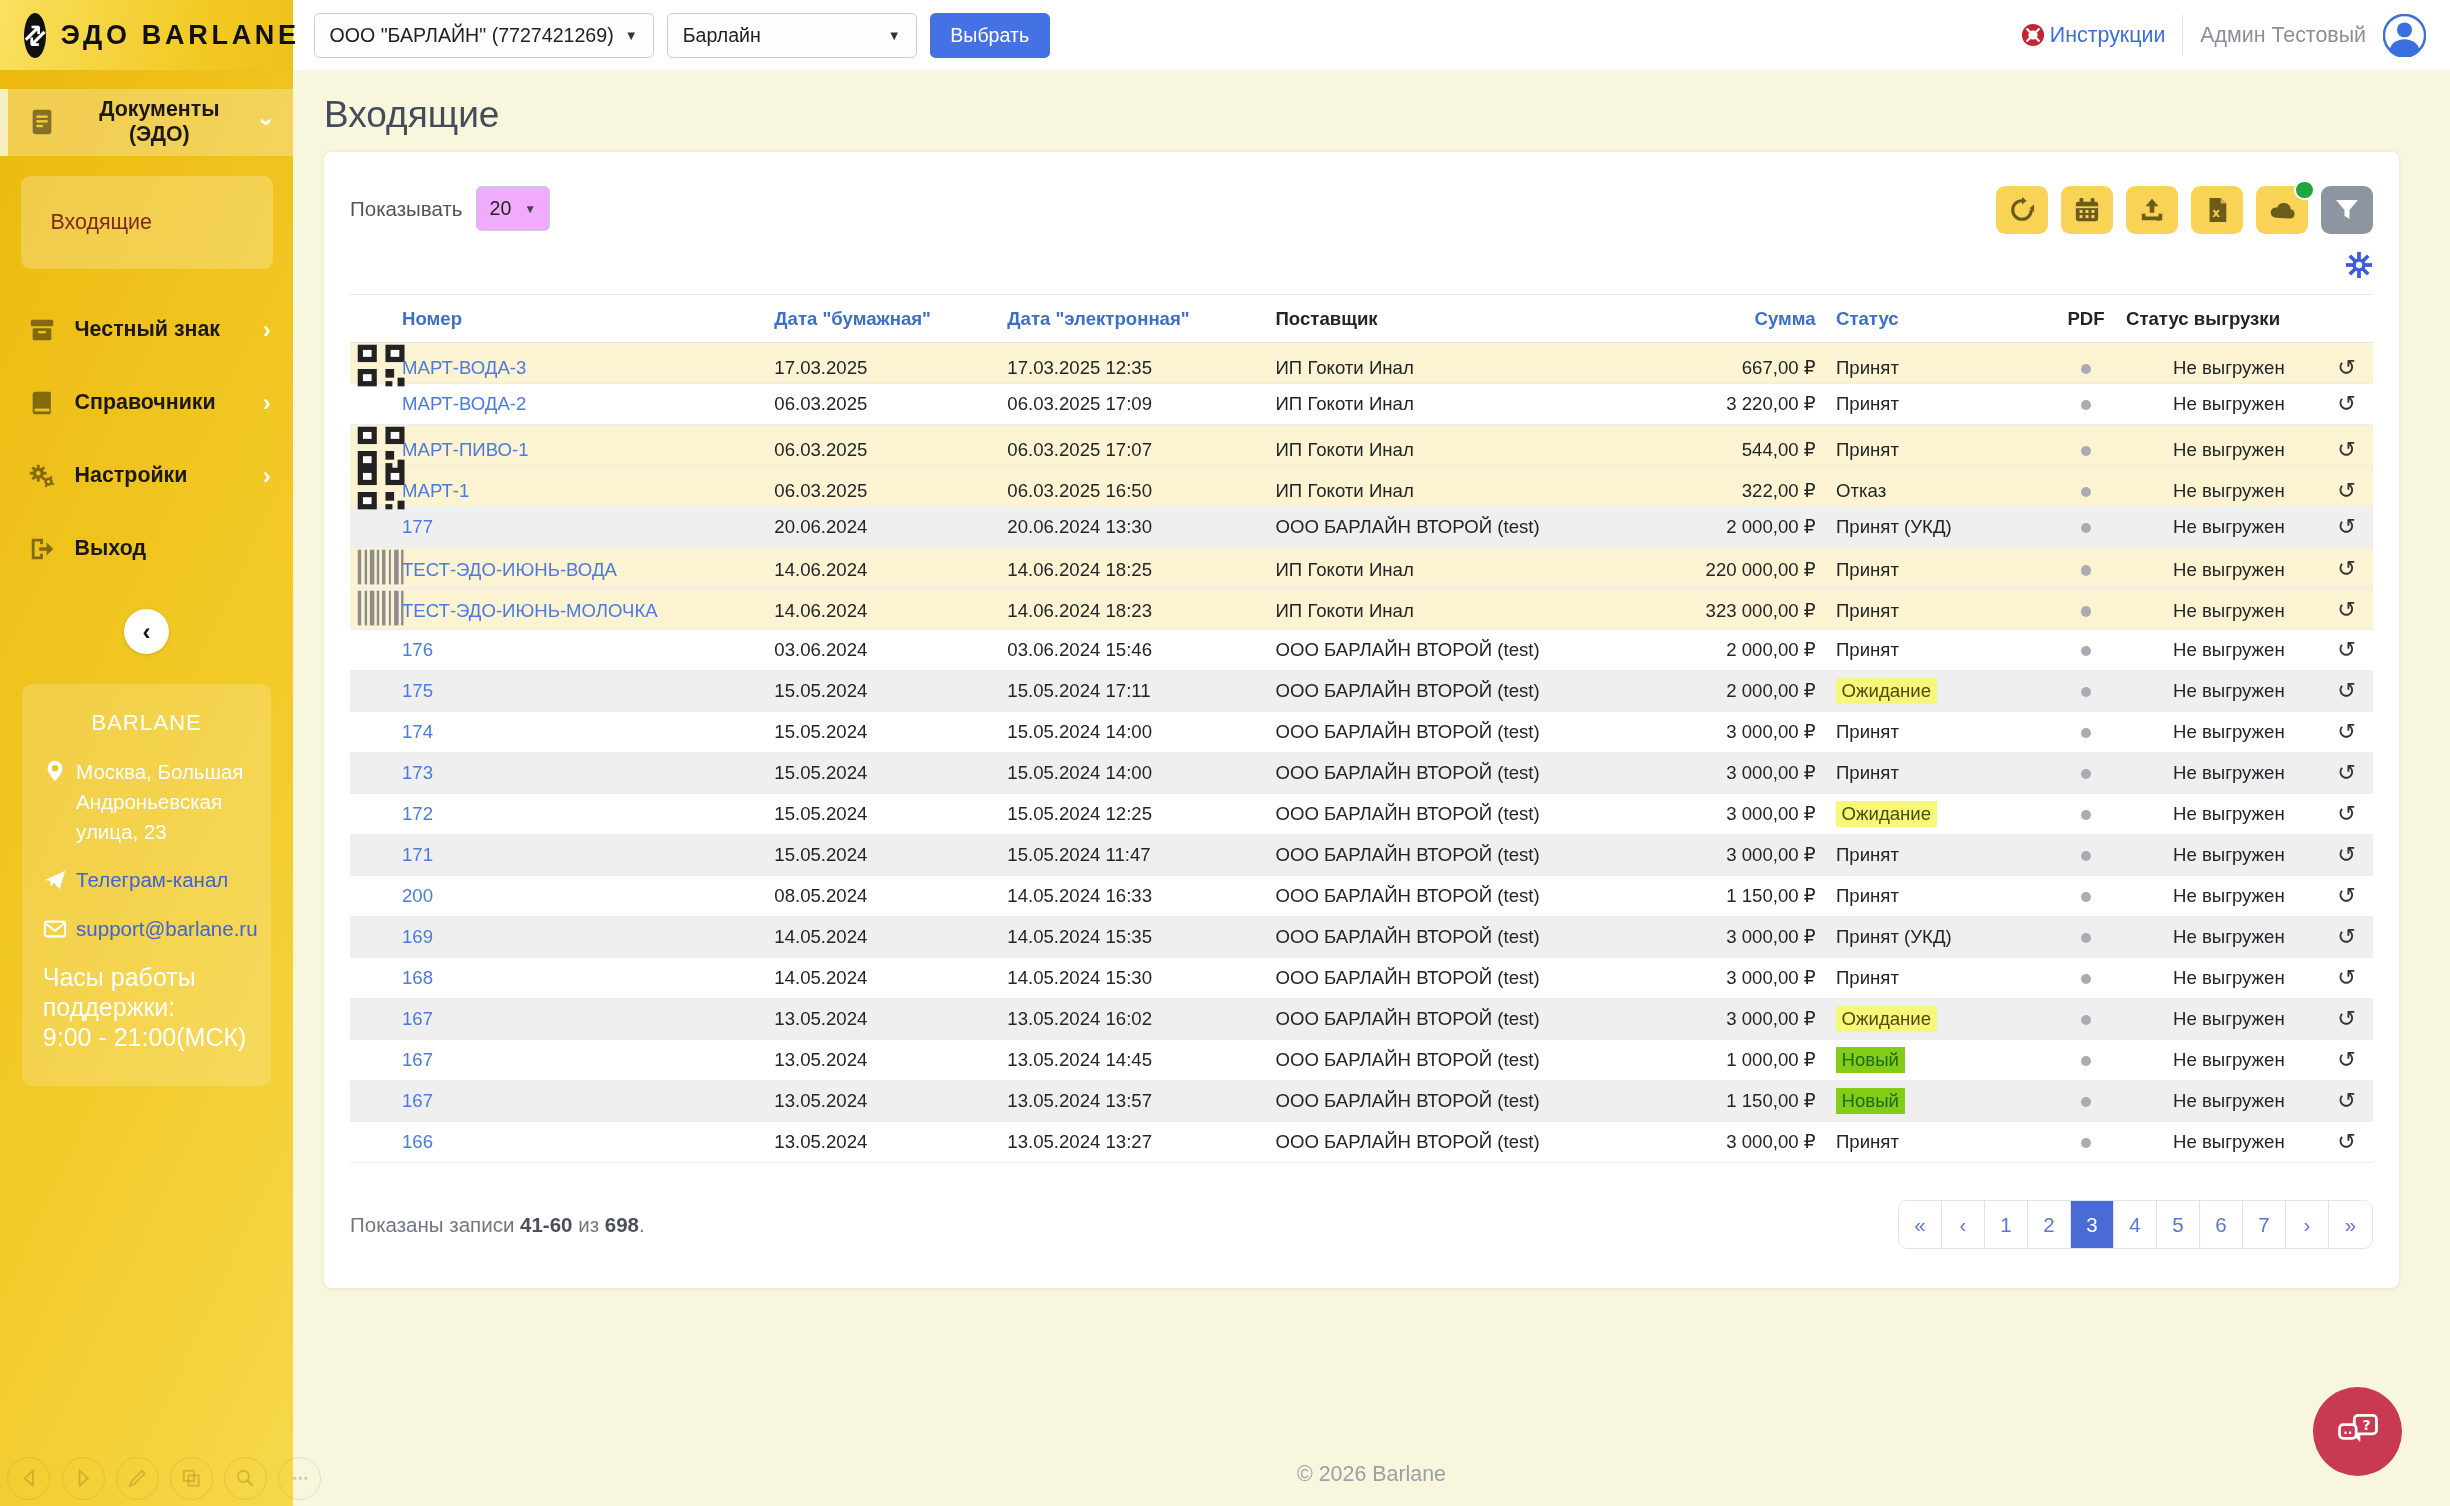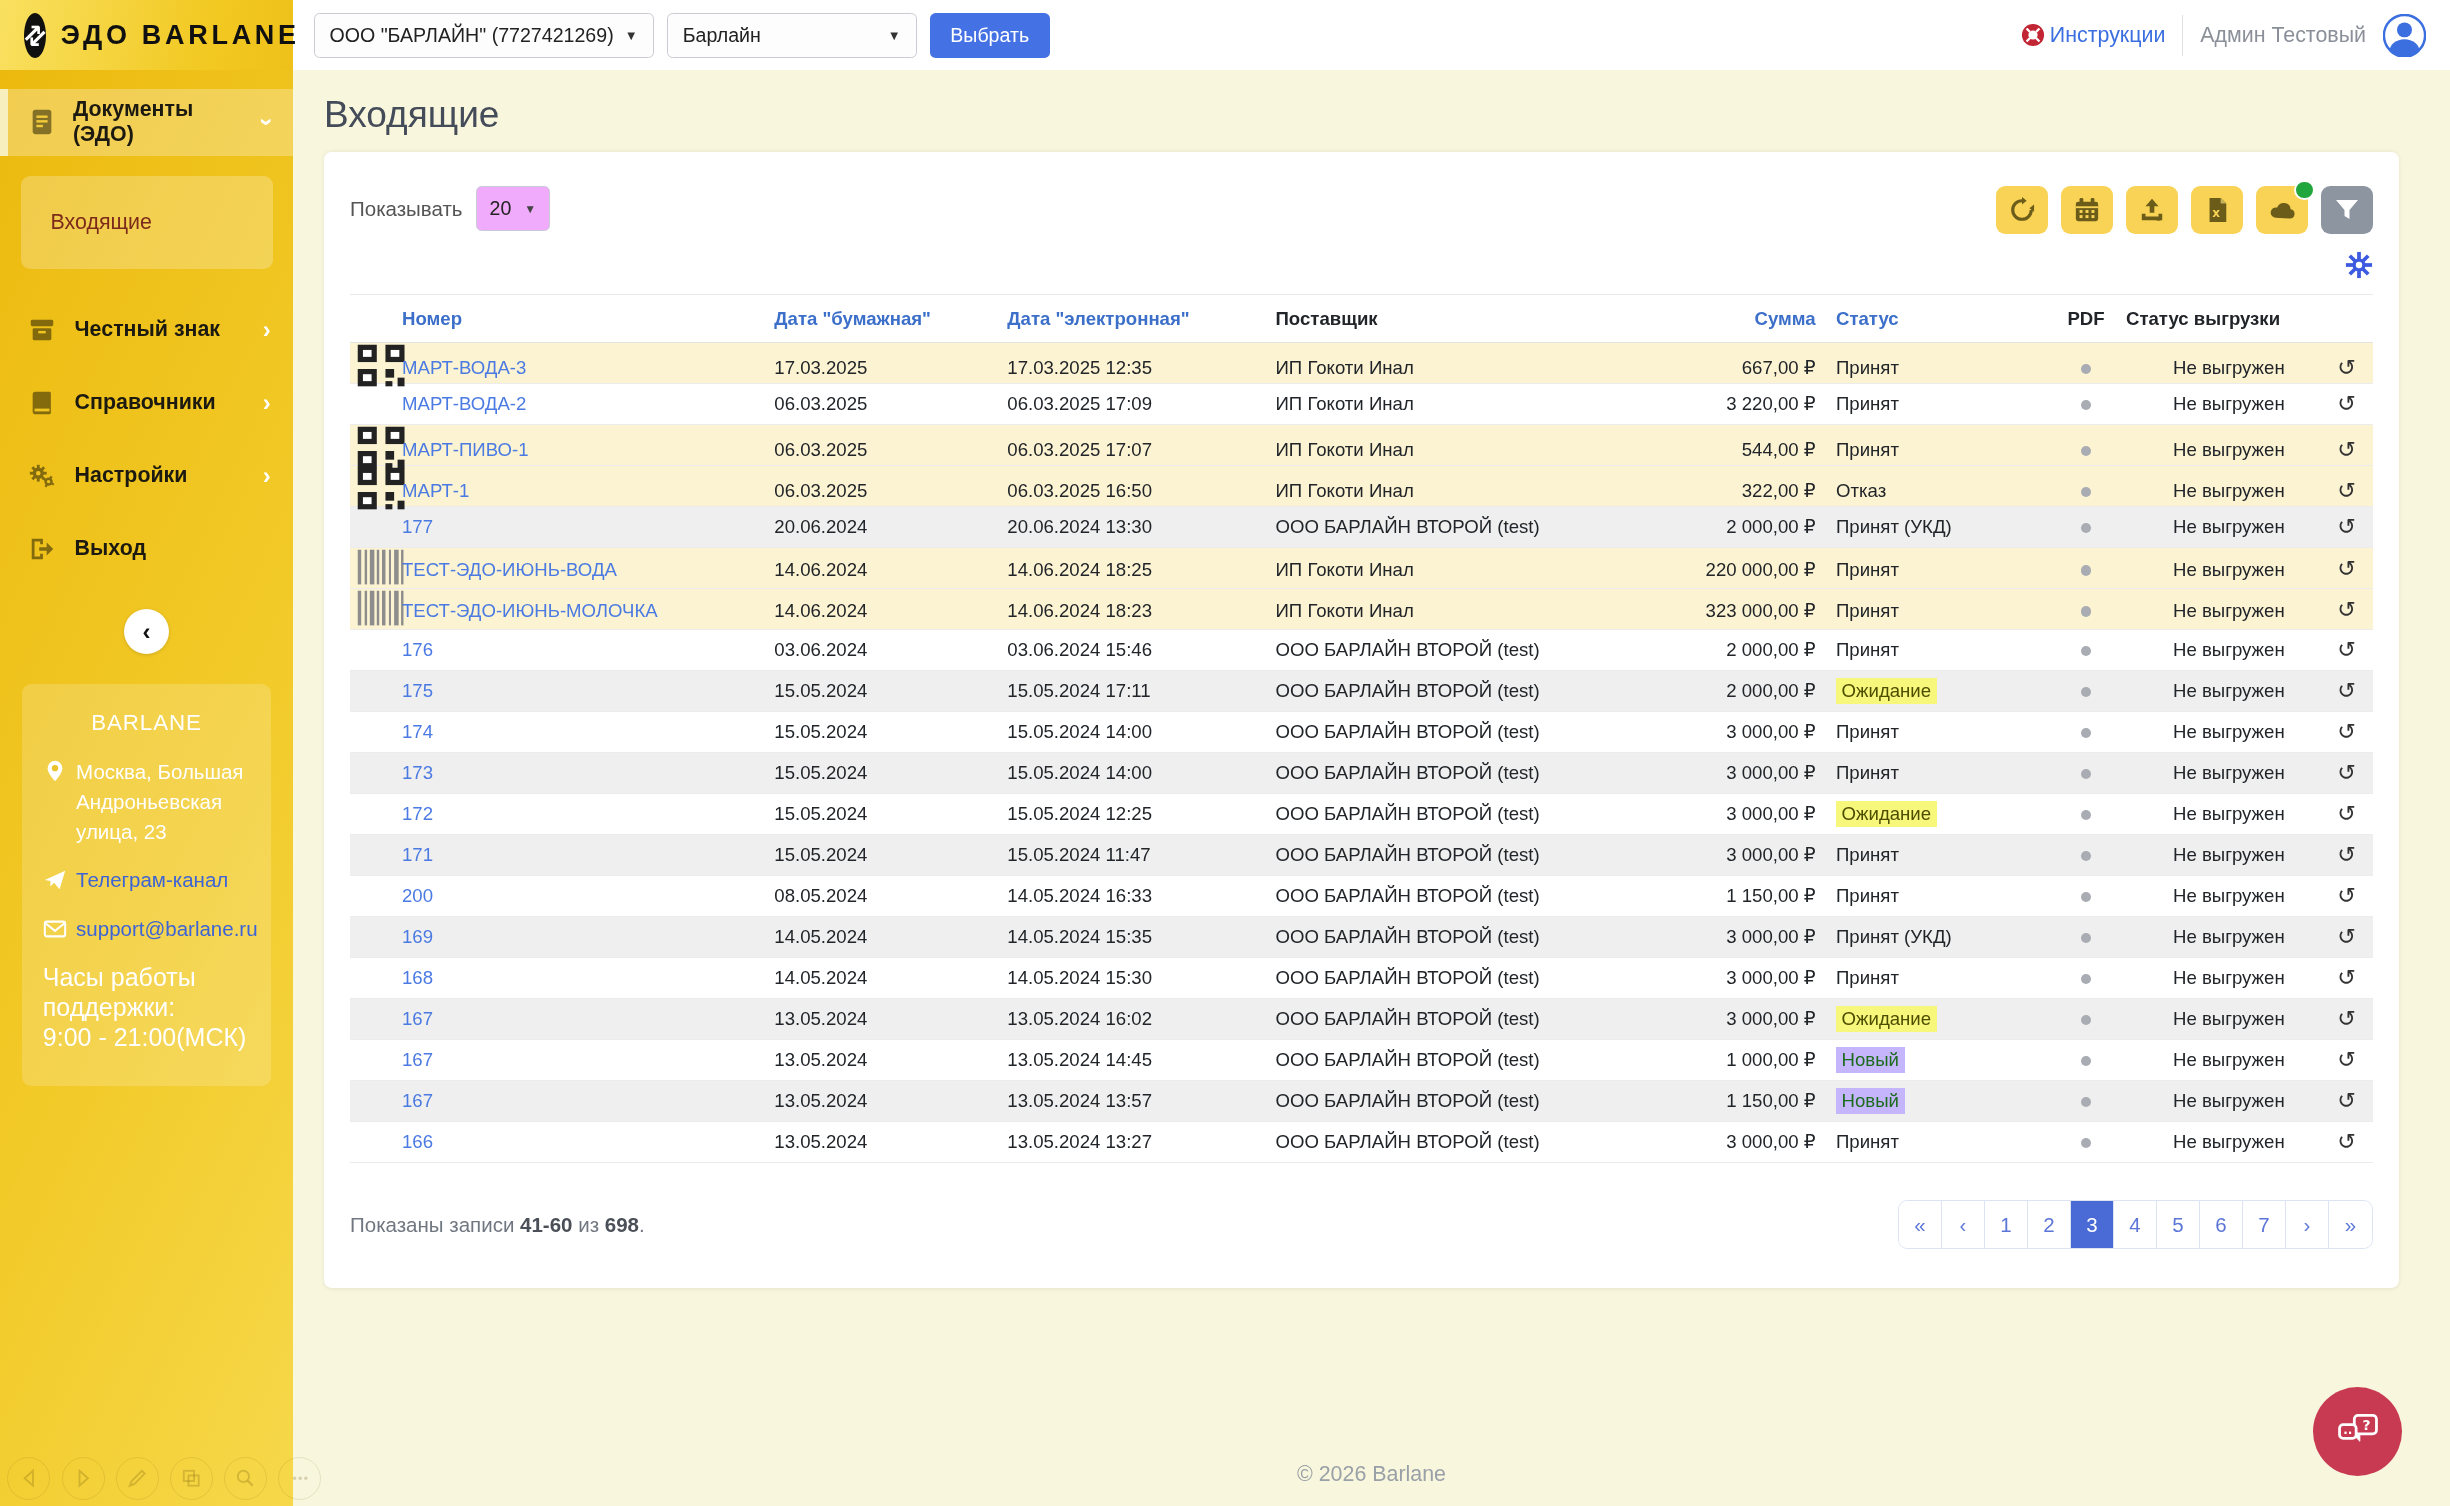--- a/index.html
+++ b/index.html
@@ -30,21 +30,21 @@
   .instructions { display:flex; align-items:center; gap:5px; font-size:21.4px; color:#3b6fe0; cursor:pointer;justify-content:space-between; }
   .tb-sep { width:0.9px; height:41px; background:#e0e0e0; }
   .user-name { font-size:21.4px; color:#8a8f98; }
   .avatar { width:43px; height:43px; cursor:pointer; }
   
   .sidebar { position:absolute; top:70px; left:0; bottom:0; width:293px;
              background:linear-gradient(115deg,#ecba0f 0%,#f2ca28 55%,#f6d84a 100%); z-index:15; }
   .side-band { position:relative; margin-top:18.6px; height:67px; background:rgba(255,255,255,.27);
                display:flex; align-items:center; padding-left:28px; gap:17px; cursor:pointer; }
   .side-band .stripe { position:absolute; left:0; top:0; bottom:0; width:8.4px; background:#f8efbe; }
-  .side-band .label { font-size:21.4px; font-weight:700; color:#1c1a10; }
+  .side-band .label { font-size:21.4px; font-weight:700; color:#1c1a10;text-align:center; }
   .side-band .chev { margin-left:auto; margin-right:22.3px; color:#fff; font-weight:bold; font-size:24px;
                      display:inline-block; transform:rotate(90deg); }
   .submenu-box { margin:20.5px 20.5px 0; height:93px; border-radius:9.3px; background:rgba(255,255,255,.24);
                  display:flex; align-items:center; padding-left:30px; cursor:pointer; }
   .submenu-box .label { font-size:21.4px; font-weight:500; color:#7c2b1a; }
   .side-items { margin-top:24px; }
   .side-item { height:73px; display:flex; align-items:center; padding-left:28px; gap:18.6px; cursor:pointer; }
   .side-item .label { font-size:21.4px; font-weight:700; color:#1c1a10; }
   .side-item .chev { margin-left:auto; margin-right:22.3px; color:#fff; font-weight:bold; font-size:24px; }
   .side-icon { width:28px; height:28px; opacity:.55; flex:0 0 28px; }
@@ -91,21 +91,21 @@
   .tbody .trow:nth-child(odd) { background:#efefef; }
   .tbody .trow:nth-child(even) { background:#fff; }
   .tbody .trow.hl { background:#fcf3d2; }
   .c-pad { padding-left:22.3px; }
   .c-sup { padding-left:20.5px; }
   .c-num a { color:#4a7ae2; text-decoration:none; cursor:pointer; }
   .c-sum { text-align:right; padding-right:7.4px; }
   .c-status { padding-left:13px; }
   .badge { display:inline-block; padding:1.9px 5.6px; }
   .badge.yellow { background:#f7f87b; color:#4d4d00; }
-  .badge.green { background:#c4b5fd; color:#1c6b1c; }
+  .badge.green { background:#84cc16; color:#1c6b1c; }
   .c-pdf { text-align:center; }
   .pdf-dot { display:inline-block; width:10.2px; height:10.2px; border-radius:50%; background:#a9adb3; }
   .c-unload { padding-left:47px; display:flex; align-items:center; }
   .reload { margin-left:auto; margin-right:17px; font-size:22.3px; color:#333; cursor:pointer; line-height:1; }
   .row-icon { width:28px; height:24px; margin-left:5.6px; }
   
   .card-bottom { display:flex; justify-content:space-between; align-items:center; margin-top:37px; }
   .summary { font-size:20.5px; color:#707780; }
   .summary b { color:#4b5058; }
   .pagination { display:flex; border:0.9px solid #dde3f3; border-radius:9.3px; overflow:hidden; }

